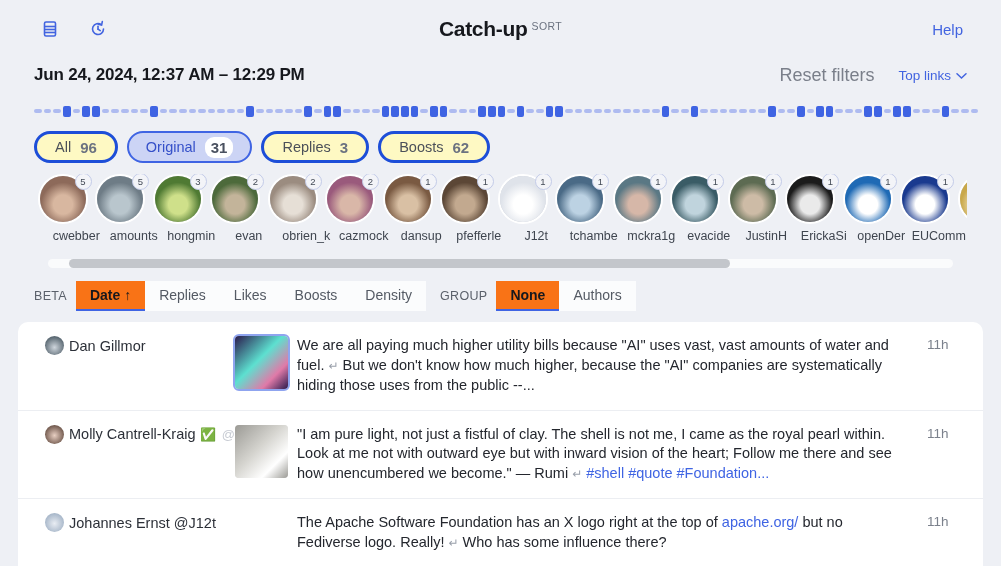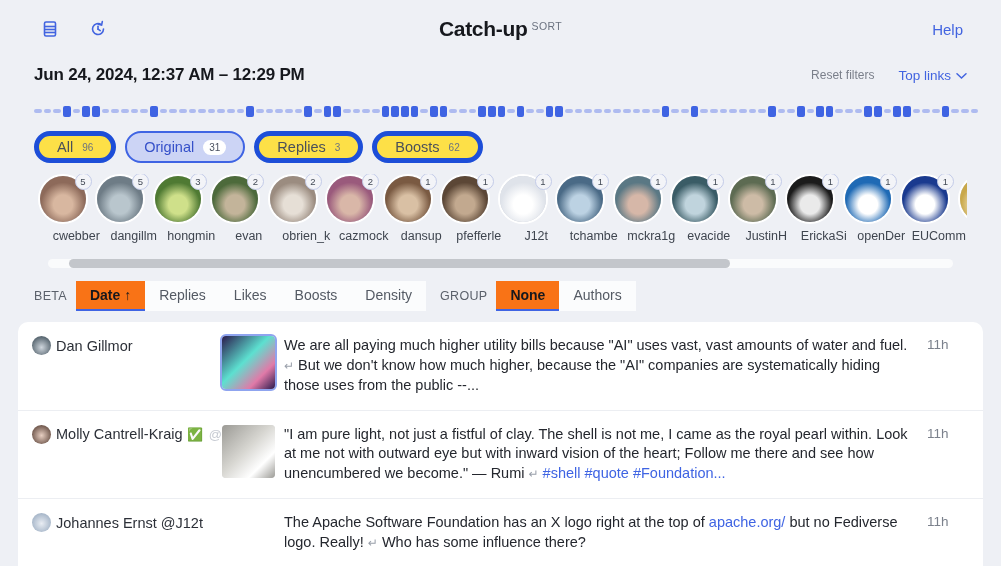--- a/index.html
+++ b/index.html
@@ -54,21 +54,21 @@
     display: flex; align-items: center;
     height: 34px;
   }
   .daterange {
     font-size: 17px; font-weight: bold; color: #16181d;
     letter-spacing: -0.2px;
   }
   .daterow-right {
     margin-left: auto; display: flex; align-items: center; gap: 24px;
   }
-  .reset-filters { font-size: 12px; color: #7a7f8a; cursor: pointer; }
+  .reset-filters { font-size: 18px; color: #7a7f8a; cursor: pointer; }
   .toplinks {
     font-size: 13.5px; color: #4264e0; cursor: pointer;
     display: flex; align-items: center; gap: 5px;
   }
   .chev { display: inline-block; }
 
   
   .sparkline {
     margin-top: 12px;
     height: 14px;
@@ -83,29 +83,29 @@
 
   
   .pills {
     margin-top: 13px;
     display: flex; gap: 9px; align-items: center;
   }
   .pill {
     height: 32px; padding: 0 18px;
     border-radius: 17px;
     display: flex; align-items: center; gap: 9px;
-    background: #fde047; border: 5px solid #1d4ed8;
+    background: #fef9c3; border: 3px solid #1d4ed8;
     font-size: 14.5px; color: #4b5059; cursor: pointer;
   }
   .pill.active {
     background: #ccd4f5; border: 2px solid #3f64e3; color: #3550c9;
     font-weight: 500; padding: 0 17px;
   }
   .pill-count {
-    font-size: 10px; color: #6b7280;
+    font-size: 15px; color: #6b7280; font-weight: bold;
   }
   .pill.active .pill-count {
     background: #fff; border-radius: 9px;
     padding: 2px 6px; color: #4a5160;
   }
 
   
   .avatar-strip {
     margin-top: 11px;
     display: flex; gap: 0px;
@@ -188,21 +188,21 @@
     padding: 14px 0 14px 0;
     border-bottom: 1px solid #eceef2;
     position: relative;
     min-height: 84px;
   }
   .post:last-child { border-bottom: none; }
   .post-author {
     width: 204px; flex: 0 0 204px;
     display: flex; align-items: center; gap: 5px;
     padding-left: 14px;
-    overflow: hidden; white-space: nowrap;
+    overflow: hidden; white-space: nowrap; margin-left: 13px;
   }
   .author-av {
     width: 19px; height: 19px; border-radius: 50%;
     flex: 0 0 19px; overflow: hidden; position: relative;
     background: #c8ccd6;
   }
   .author-name {
     font-size: 14.5px; color: #2c3038;
     overflow: hidden; text-overflow: clip;
   }
@@ -410,21 +410,21 @@
         </div>
         <div class="avatar-name">cwebber</div>
       </div>
       <div class="avatar-cell">
         <div class="av-pos" style="display: flex; justify-content: center;">
           <div class="avatar-img">
             <div class="ph" style="background: radial-gradient(circle at 50% 62%, rgb(185, 198, 205) 0%, rgb(185, 198, 205) 26%, rgb(110, 124, 134) 60%, rgb(110, 124, 134) 100%);"></div>
           </div>
           <div class="avatar-badge">5</div>
         </div>
-        <div class="avatar-name">dangillm</div>
+        <div class="avatar-name">amounts</div>
       </div>
       <div class="avatar-cell">
         <div class="av-pos" style="display: flex; justify-content: center;">
           <div class="avatar-img">
             <div class="ph" style="background: radial-gradient(circle at 50% 62%, rgb(207, 224, 138) 0%, rgb(207, 224, 138) 26%, rgb(79, 122, 51) 60%, rgb(79, 122, 51) 100%);"></div>
           </div>
           <div class="avatar-badge">3</div>
         </div>
         <div class="avatar-name">hongmin</div>
       </div>

